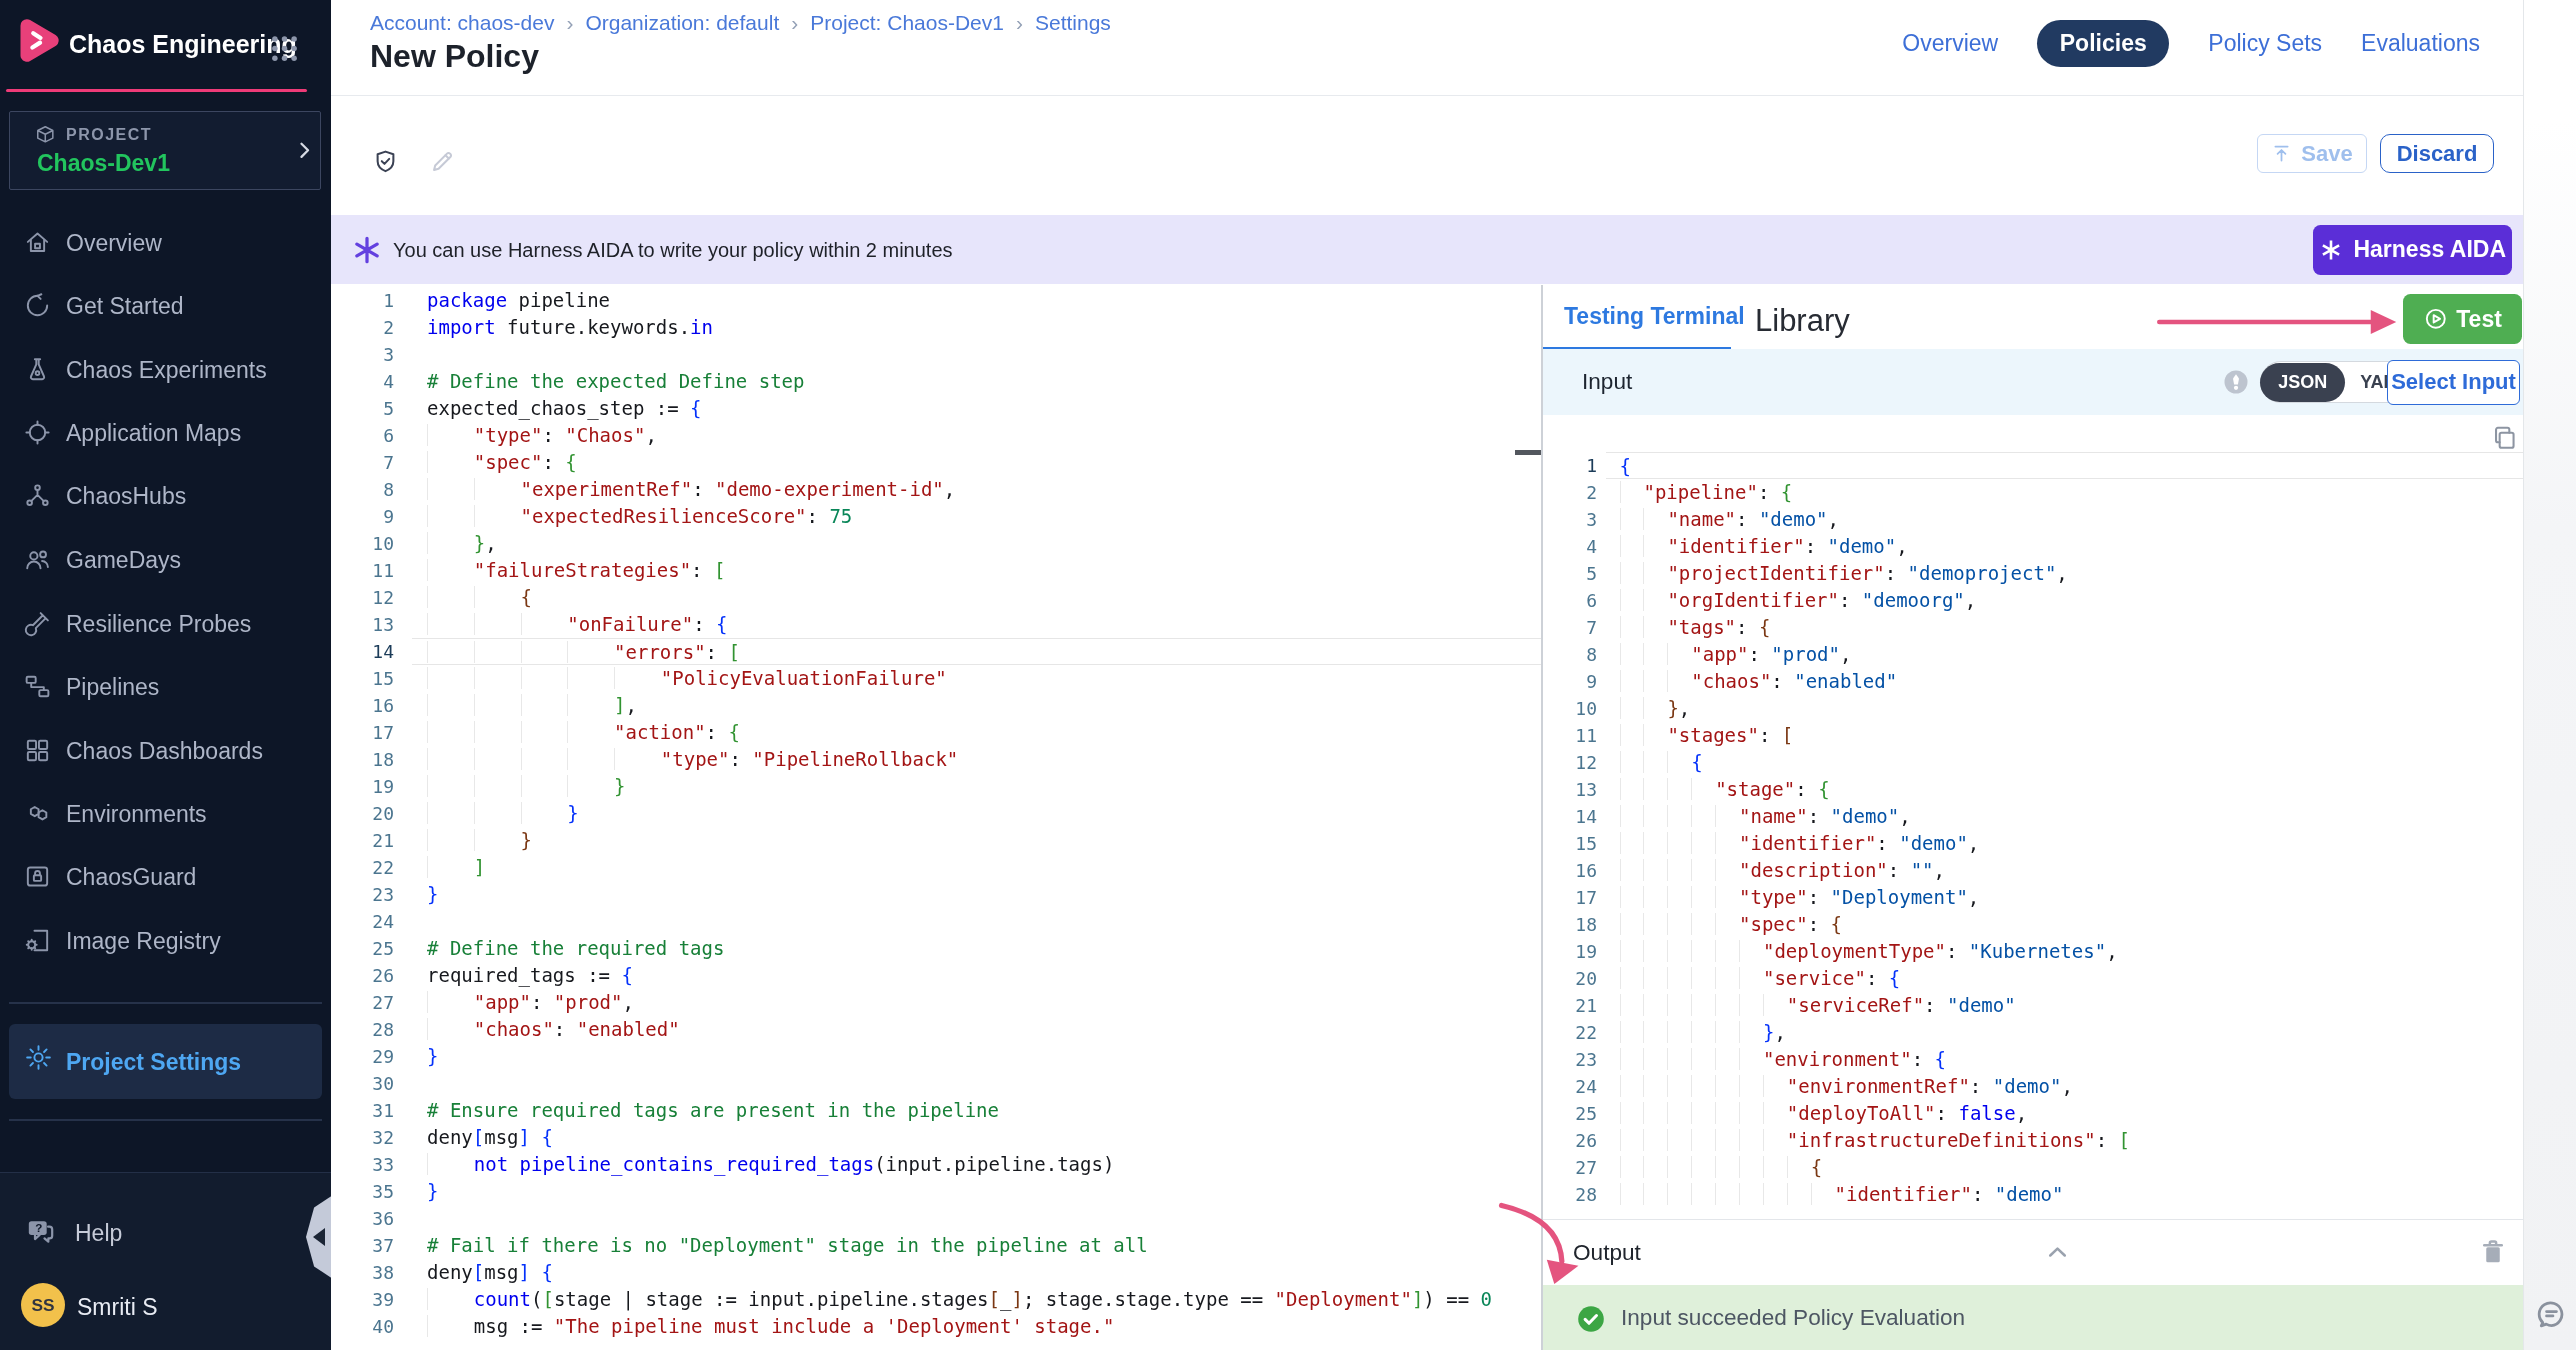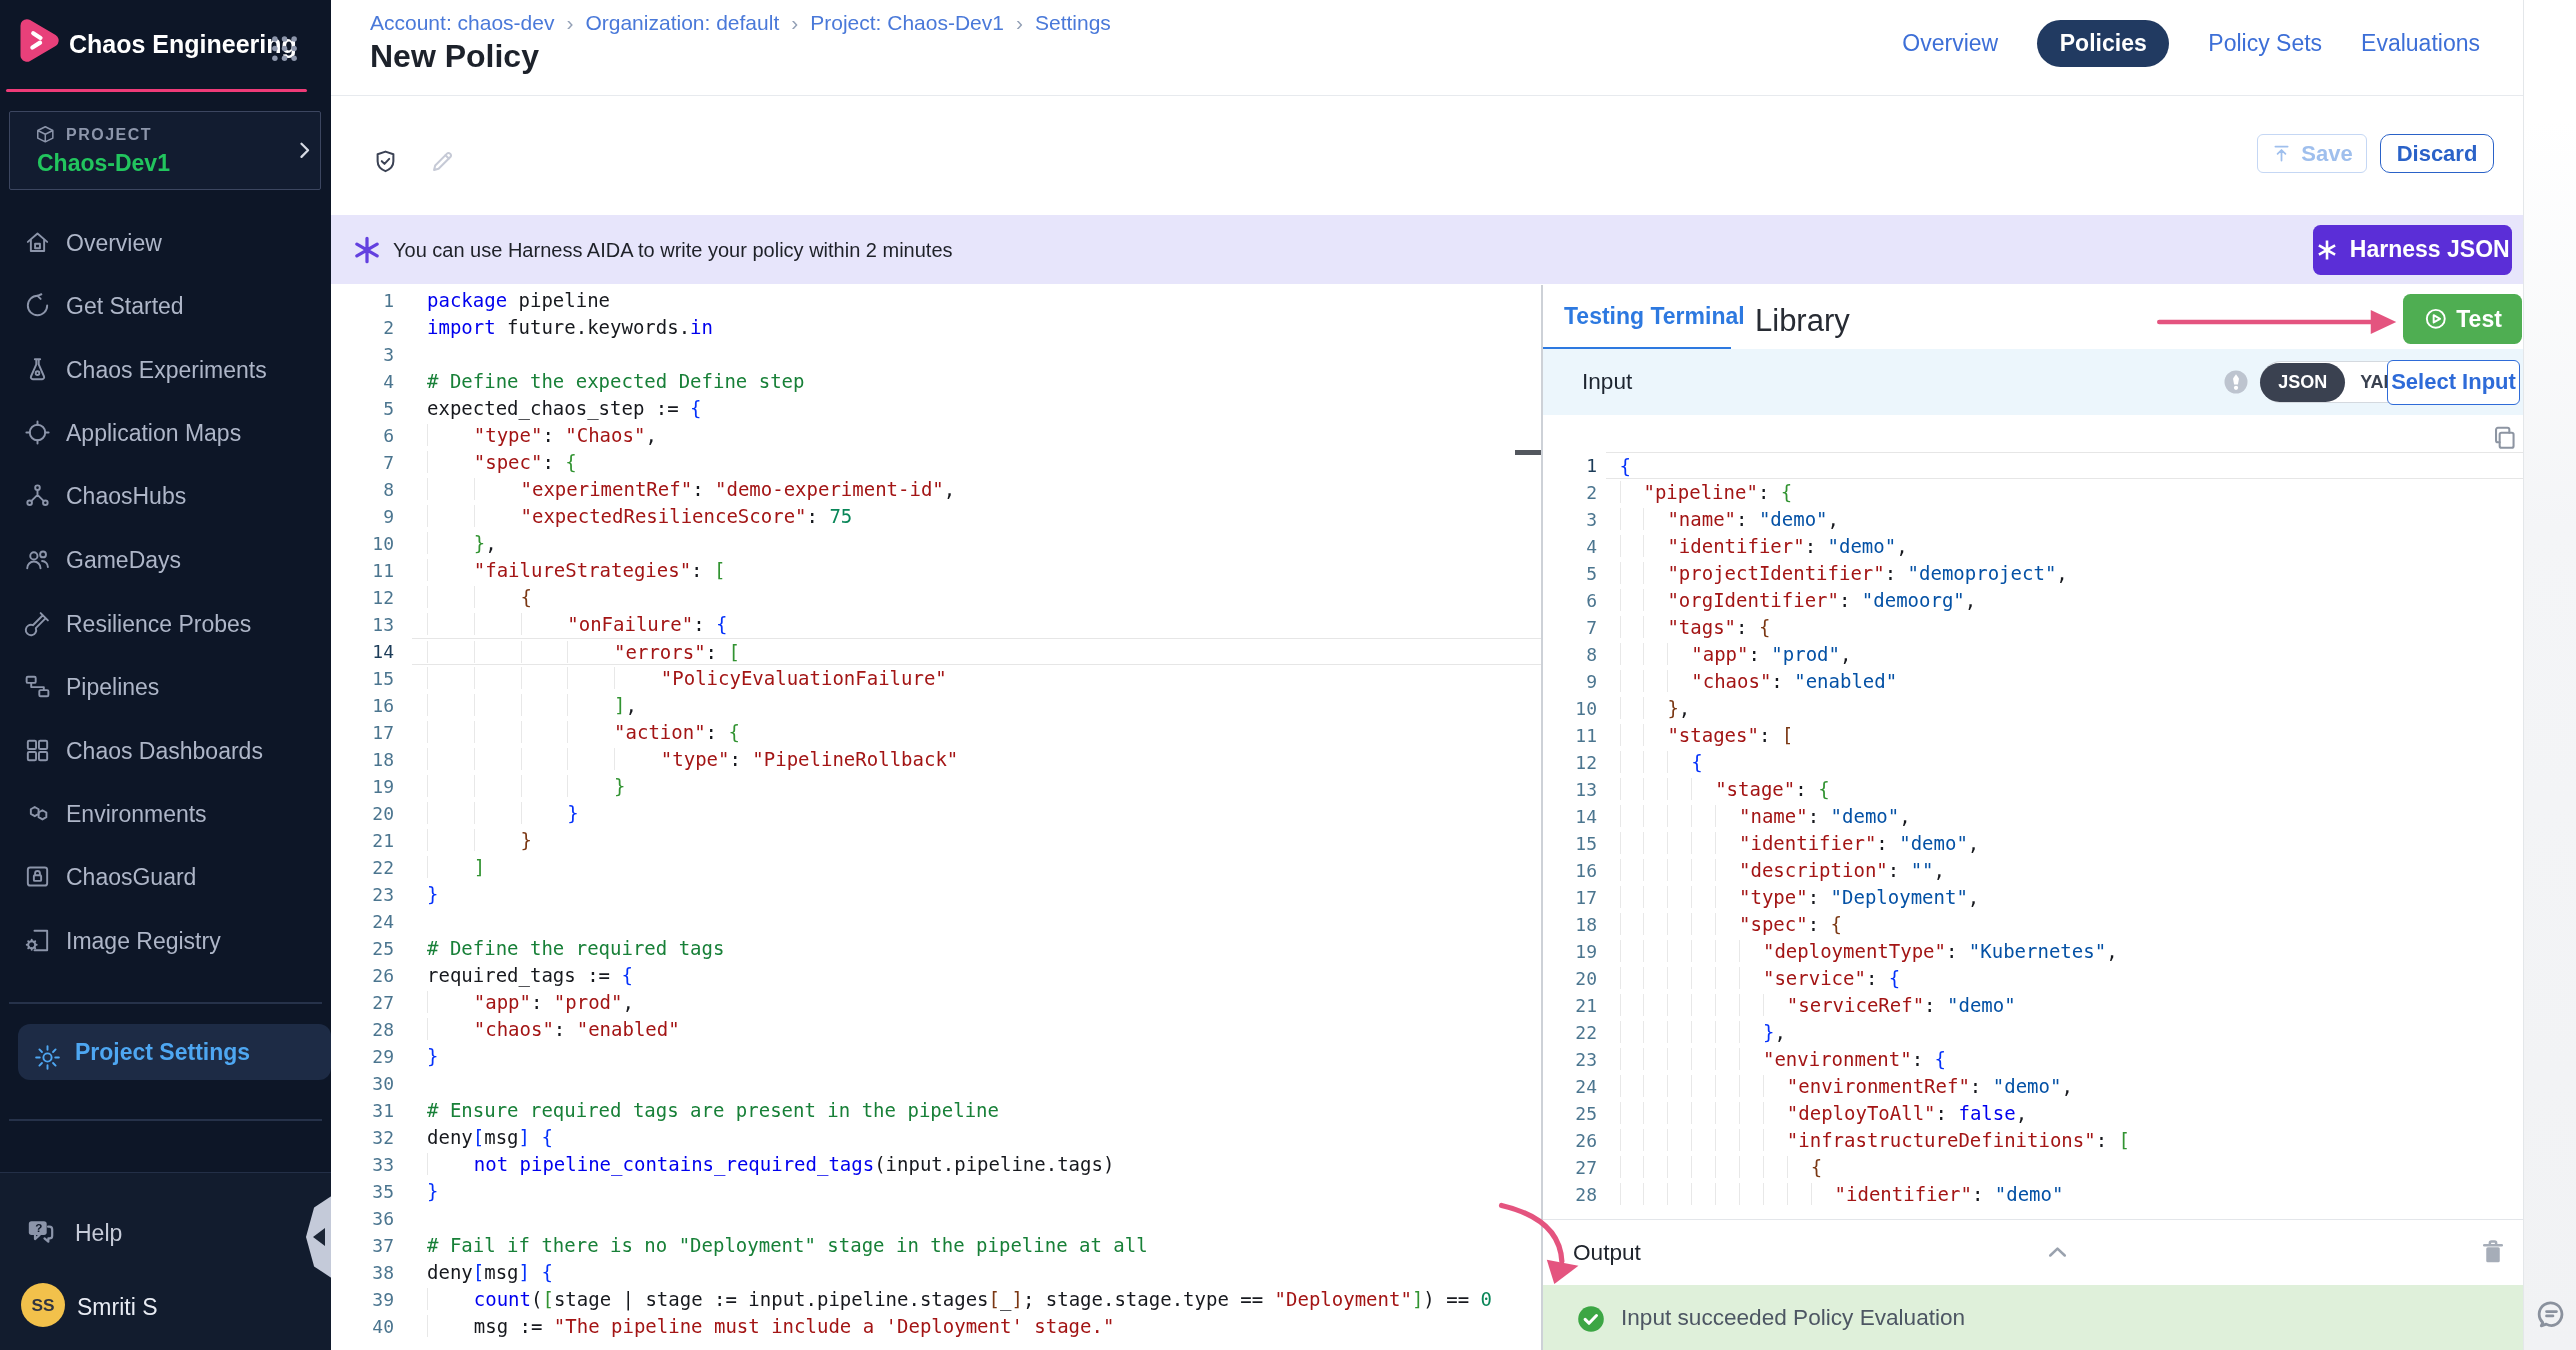--- a/index.html
+++ b/index.html
@@ -13,21 +13,21 @@
   #sb-title{position:absolute;left:69px;top:16.6px;font-size:25px;font-weight:bold;color:#fff;}
   #sb-pink-line{position:absolute;left:6px;top:89px;width:301px;height:3px;background:#ee3b78;border-radius:1.5px;}
   #project-card{position:absolute;left:9px;top:111px;width:310px;height:77px;border:1.5px solid #3c4660;border-radius:2px;background:#121c30;}
   #project-label{position:absolute;left:56px;top:13.6px;font-size:16px;font-weight:bold;letter-spacing:1.5px;color:#8d96ab;}
   #project-name{position:absolute;left:27px;top:38px;font-size:23px;color:#22c55e;font-weight:bold;}
   .sb-item{position:absolute;left:0;width:331px;height:65px;cursor:pointer;}
   .sb-item .ic{position:absolute;left:22.6px;top:18px;width:29px;height:29px;}
   .sb-item .lb{position:absolute;left:66px;top:50%;transform:translateY(-50%);font-size:23px;color:#aeb6c8;white-space:nowrap;}
   svg.i{width:100%;height:100%;fill:none;stroke:#8c95aa;stroke-width:1.6;stroke-linecap:round;stroke-linejoin:round;}
   .sb-divider{position:absolute;left:9px;width:313px;height:1.5px;background:#26324a;}
-  #settings-row{position:absolute;left:18px;top:1024px;width:313px;height:56px;background:#1d2b45;border-radius:12px;cursor:pointer;}
+  #settings-row{position:absolute;left:9px;top:1024px;width:313px;height:75px;background:#1d2b45;border-radius:6px;cursor:pointer;}
   #settings-row .ic{position:absolute;left:15px;top:19px;width:29px;height:29px;}
   #settings-row svg.i{stroke:#4ea7f2;}
   #settings-row .lb{position:absolute;left:57px;top:50%;transform:translateY(-50%);font-size:23px;font-weight:600;color:#4ea7f2;}
   #sb-bottom{position:absolute;left:0;top:1172px;width:331px;height:179px;background:#121c2e;border-top:1.5px solid #232f47;}
   #help-row{position:absolute;left:0;top:33px;width:331px;height:53px;cursor:pointer;}
   #help-row .ic{position:absolute;left:24px;top:9px;width:33px;height:33px;}
   #help-row .lb{position:absolute;left:75px;top:50%;transform:translateY(-50%);font-size:23px;color:#c6cbd8;}
   #user-row{position:absolute;left:0;top:107px;width:331px;height:53px;cursor:pointer;}
   #avatar{position:absolute;left:21px;top:3px;width:44px;height:44px;border-radius:50%;background:#f2c14b;
           display:flex;align-items:center;justify-content:center;font-size:17.3px;font-weight:bold;color:#303440;}
@@ -334,21 +334,21 @@
   <span class="msg">You can use Harness AIDA to write your policy within 2 minutes</span>
   <div id="aida-btn">
     <span style="width:24px;height:24px;display:inline-block;">
       <svg viewBox="0 0 24 24" style="width:100%;height:100%;">
           <g stroke="#fff" stroke-width="2.6" fill="none">
             <path d="M12 2.6 v18.8 M3.9 7.3 l16.2 9.4 M20.1 7.3 L3.9 16.7"></path>
           </g>
           <circle cx="12" cy="12" r="2.6" fill="#fff"></circle>
         </svg>
     </span>
-    <span>Harness JSON</span>
+    <span>Harness AIDA</span>
   </div>
 </div>
 
 <div id="policy-editor" class="editor">
     <div class="cl">
       <span class="ln">1</span>
       <span class="lc"><span class="tok-kw">package</span> pipeline</span>
     </div>
     <div class="cl">
       <span class="ln">2</span>

